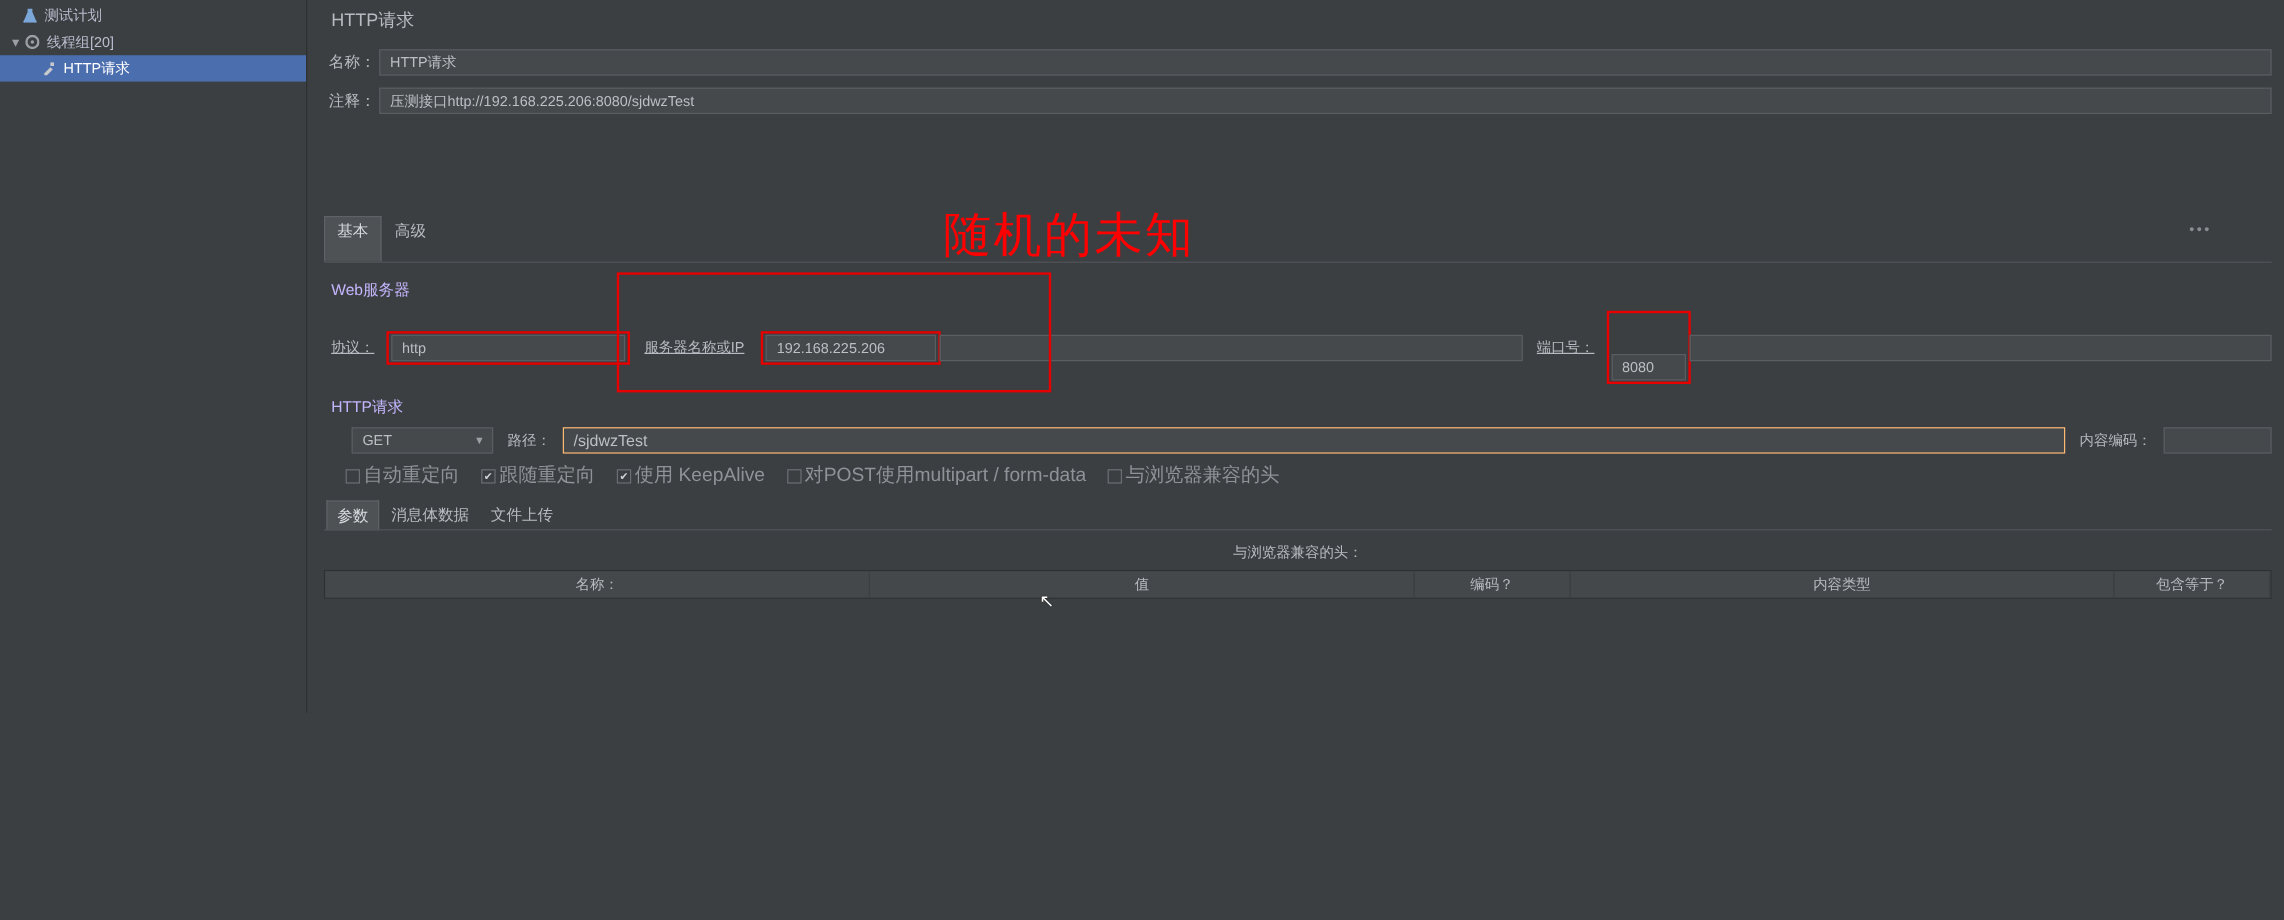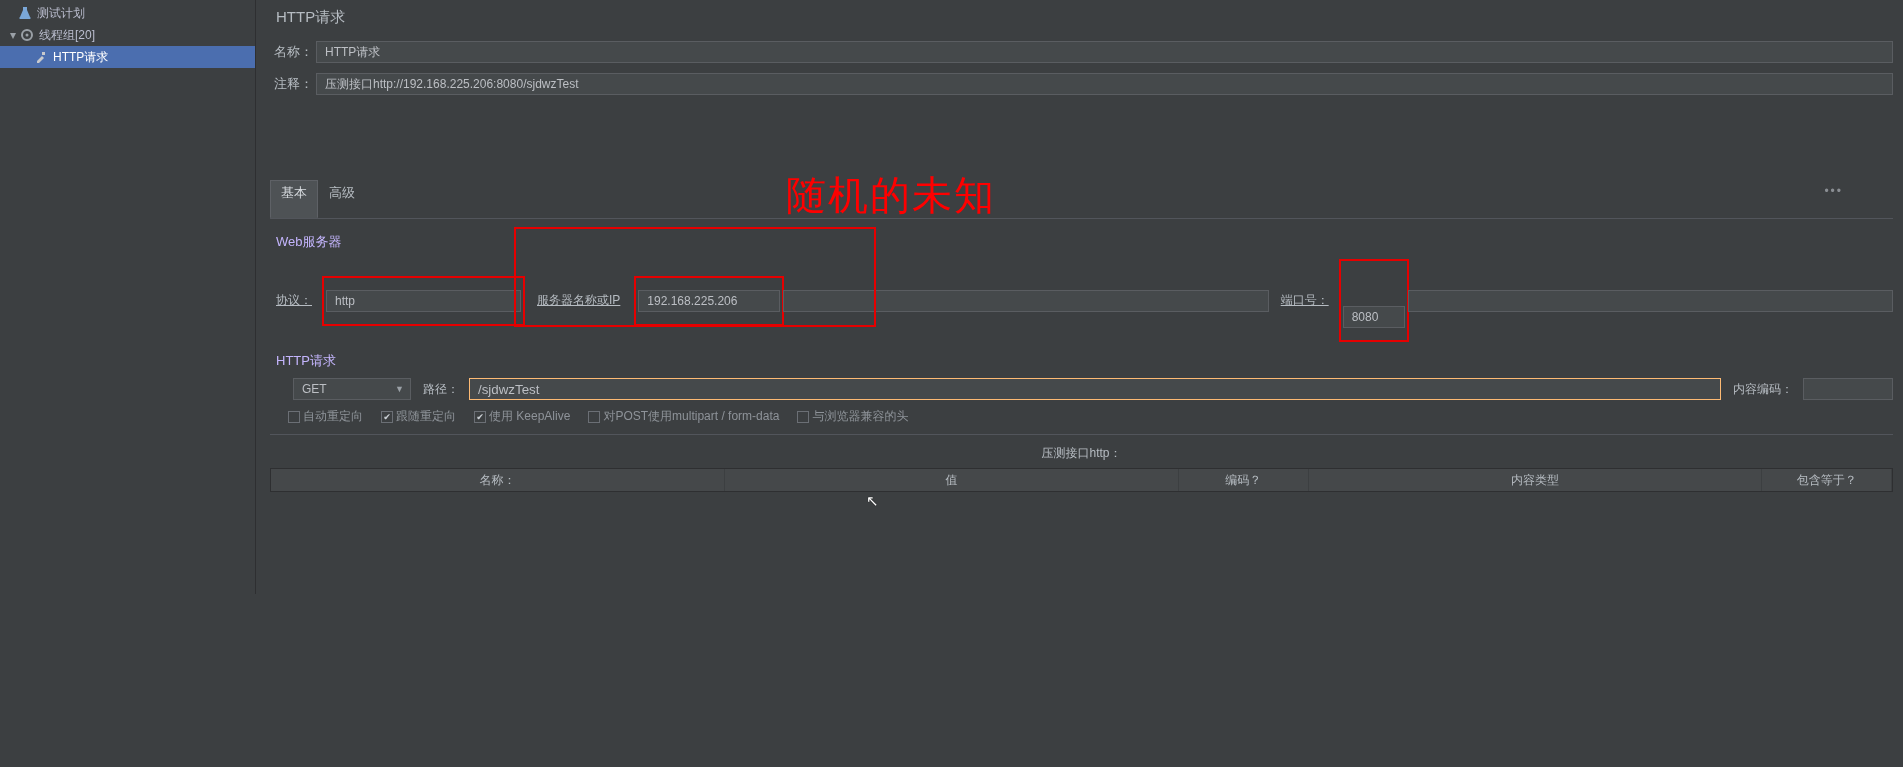--- a/index.html
+++ b/index.html
@@ -130,21 +130,21 @@
     margin: 14px 0 8px 6px;
   }
   .row-inline { display:flex; align-items:center; }
   .lbl-inline { color:#b6bcc2; font-size:12px; margin-right:10px; }
   .input-short { width: 195px; flex: none; }
   .input-port  { width: 62px;  flex: none; margin-top: 33px; }
   .gap { width: 12px; }
   
   .redbox {
     border: 2px solid #e60000;
-    padding: 12px 2px;
+    padding: 1px 2px;
   }
   .red-annotation {
     position:absolute;
     left: 530px;
     top: 168px;
     font-size: 40px;
     font-weight: 500;
     color:#ff0000;
     letter-spacing: 2px;
     pointer-events:none;
@@ -173,21 +173,21 @@
     padding:0 8px;
     outline:none;
   }
   .enc-input { width:90px; flex:none; }
   
   .check-row {
     display:flex;
     align-items:center;
     margin: 8px 0 10px 18px;
     gap: 10px;
-    font-size:12px;
+    font-size:16px;
     color:#8e9399;
   }
   .chk {
     width:12px; height:12px;
     border:1px solid #6b6f75;
     display:inline-flex;align-items:center;justify-content:center;
     font-size:9px;
     color:#cdd2d7;
     margin-right:3px;
     background:#3c3f41;
@@ -375,23 +375,28 @@
       <span class="chk-wrap">
           <span class="chk"></span>
           <span>对POST使用multipart / form-data</span>
         </span>
       <span class="chk-wrap">
           <span class="chk"></span>
           <span>与浏览器兼容的头</span>
         </span>
     </div>
 
+    <div class="ptabs">
+      <div class="ptab active">参数</div>
+      <div class="ptab">消息体数据</div>
+      <div class="ptab">文件上传</div>
+    </div>
     <div class="ptabs-under"></div>
 
-    <div class="tbl-caption">压测接口http：</div>
+    <div class="tbl-caption">与浏览器兼容的头：</div>
 
     <div class="tbl-wrap">
       <table class="tbl">
         <thead>
           <tr>
             <th style="width:28%;">名称：</th>
             <th style="width:28%;">值</th>
             <th style="width:8%;">编码？</th>
             <th style="width:28%;">内容类型</th>
             <th style="width:8%;">包含等于？</th>

